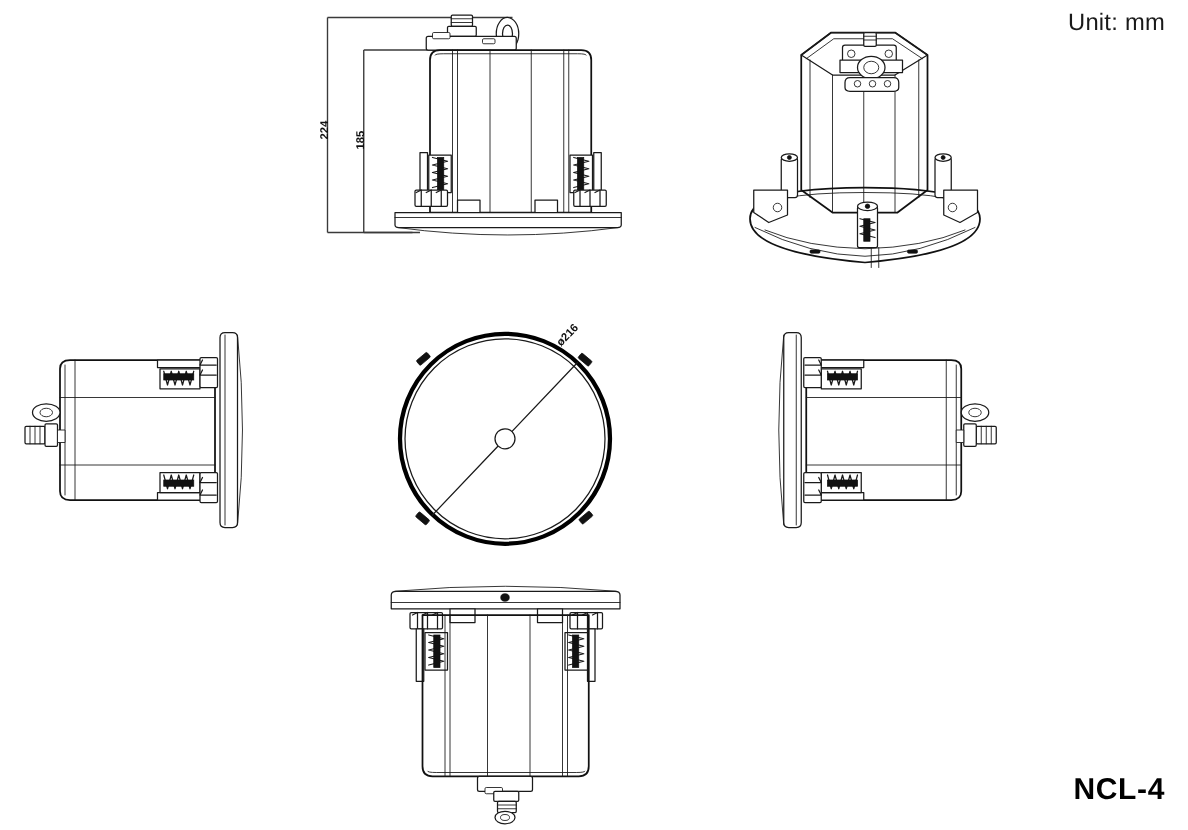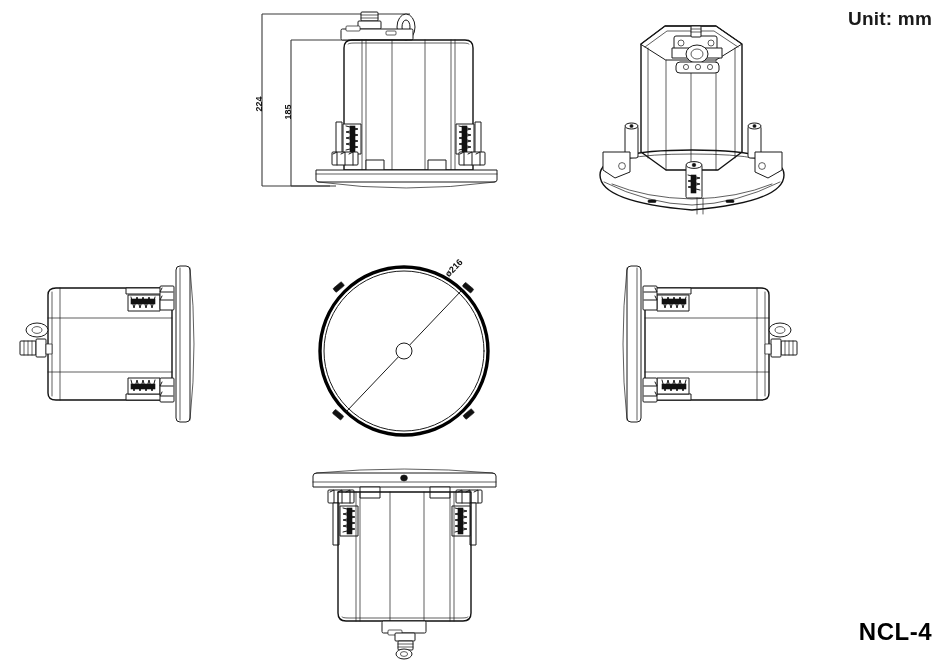--- a/index.html
+++ b/index.html
@@ -25,21 +25,21 @@
     top: 0;
     width: 950px;
     height: 664px;
     display: block;
   }
   .unit-note {
     position: absolute;
     right: 18px;
     top: 8px;
     font-size: 19px;
-    font-weight: 700;
+    font-weight: 400;
     letter-spacing: 0.2px;
     color: #1a1a1a;
     white-space: nowrap;
   }
   .model-tag {
     position: absolute;
     right: 18px;
     bottom: 18px;
     font-size: 24px;
     font-weight: bold;

